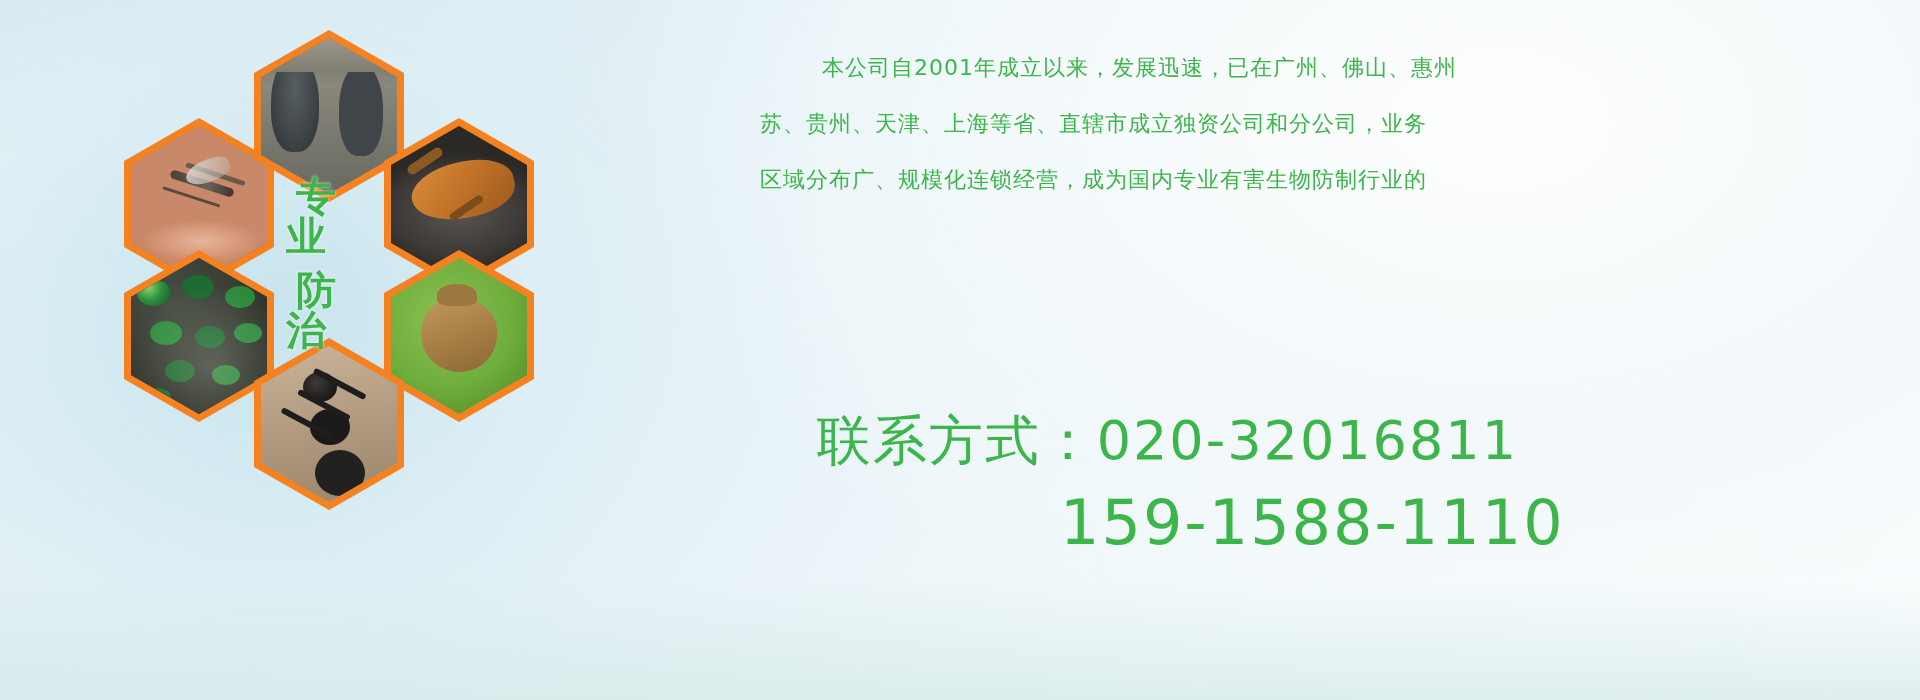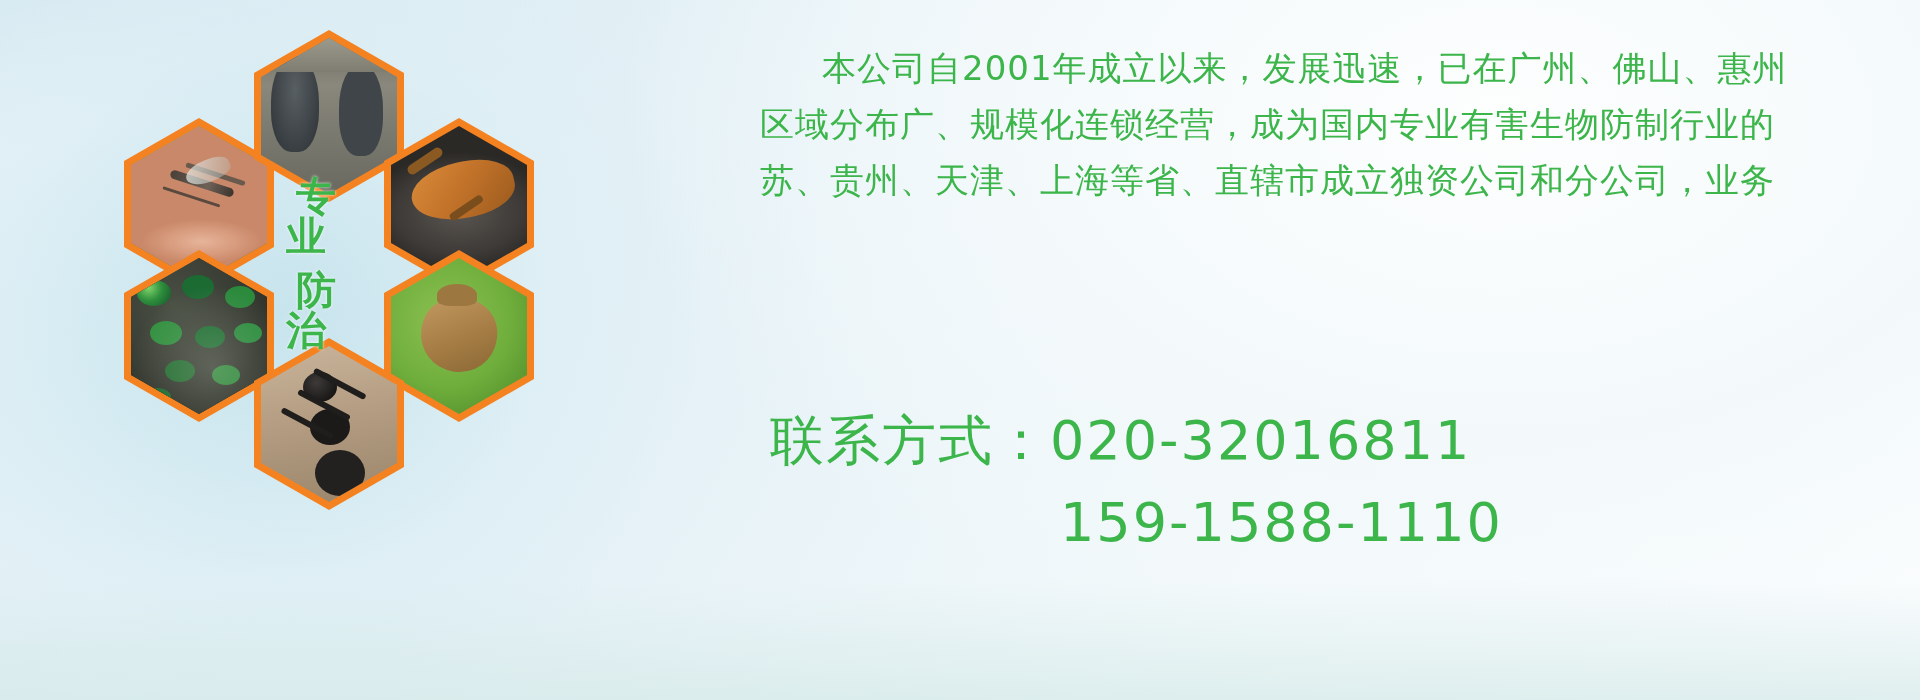--- a/index.html
+++ b/index.html
@@ -162,36 +162,37 @@
     text-shadow:0 0 3px rgba(255,255,255,.9);
     font-family:"DejaVu Sans","Liberation Sans",sans-serif;
     margin-left:16px;
   }
 
   
   .copy{
     position:absolute; left:760px; top:40px; width:1140px;
   }
   .copy p{
-    color:#3cb54a; font-size:34px; line-height:56px; letter-spacing:1px;
+    color:#3cb54a; font-size:22px; line-height:56px; letter-spacing:1px;
     font-family:"DejaVu Sans","Liberation Sans",sans-serif;
     white-space:nowrap;
   }
   .copy p.indent{ text-indent:62px; }
 
   .contact{
     position:absolute; left:770px; top:400px;
     color:#3cb54a;
     font-family:"DejaVu Sans","Liberation Sans",sans-serif;
+    text-align:center;
   }
   .contact .line1{
     font-size:54px; line-height:82px; letter-spacing:2px; white-space:nowrap;
   }
   .contact .line2{
-    font-size:54px; line-height:82px; letter-spacing:2px; white-space:nowrap;
+    font-size:62px; line-height:82px; letter-spacing:2px; white-space:nowrap;
     padding-left:290px;
   }
 </style>
 </head>
 <body>
 
 <div class="banner">
 
   <div class="glow"></div>
 
@@ -235,22 +236,22 @@
 
     <div class="hex-label">
       <span>专业</span>
       <span>防治</span>
     </div>
 
   </div>
 
   <div class="copy">
     <p class="indent">本公司自2001年成立以来，发展迅速，已在广州、佛山、惠州</p>
+    <p>苏、贵州、天津、上海等省、直辖市成立独资公司和分公司，业务</p>
     <p>区域分布广、规模化连锁经营，成为国内专业有害生物防制行业的</p>
-    <p>苏、贵州、天津、上海等省、直辖市成立独资公司和分公司，业务</p>
   </div>
 
   <div class="contact">
     <div class="line1">
       <span>联系方式：</span><span>020-32016811</span>
     </div>
     <div class="line2">
       <span>159-1588-1110</span>
     </div>
   </div>

